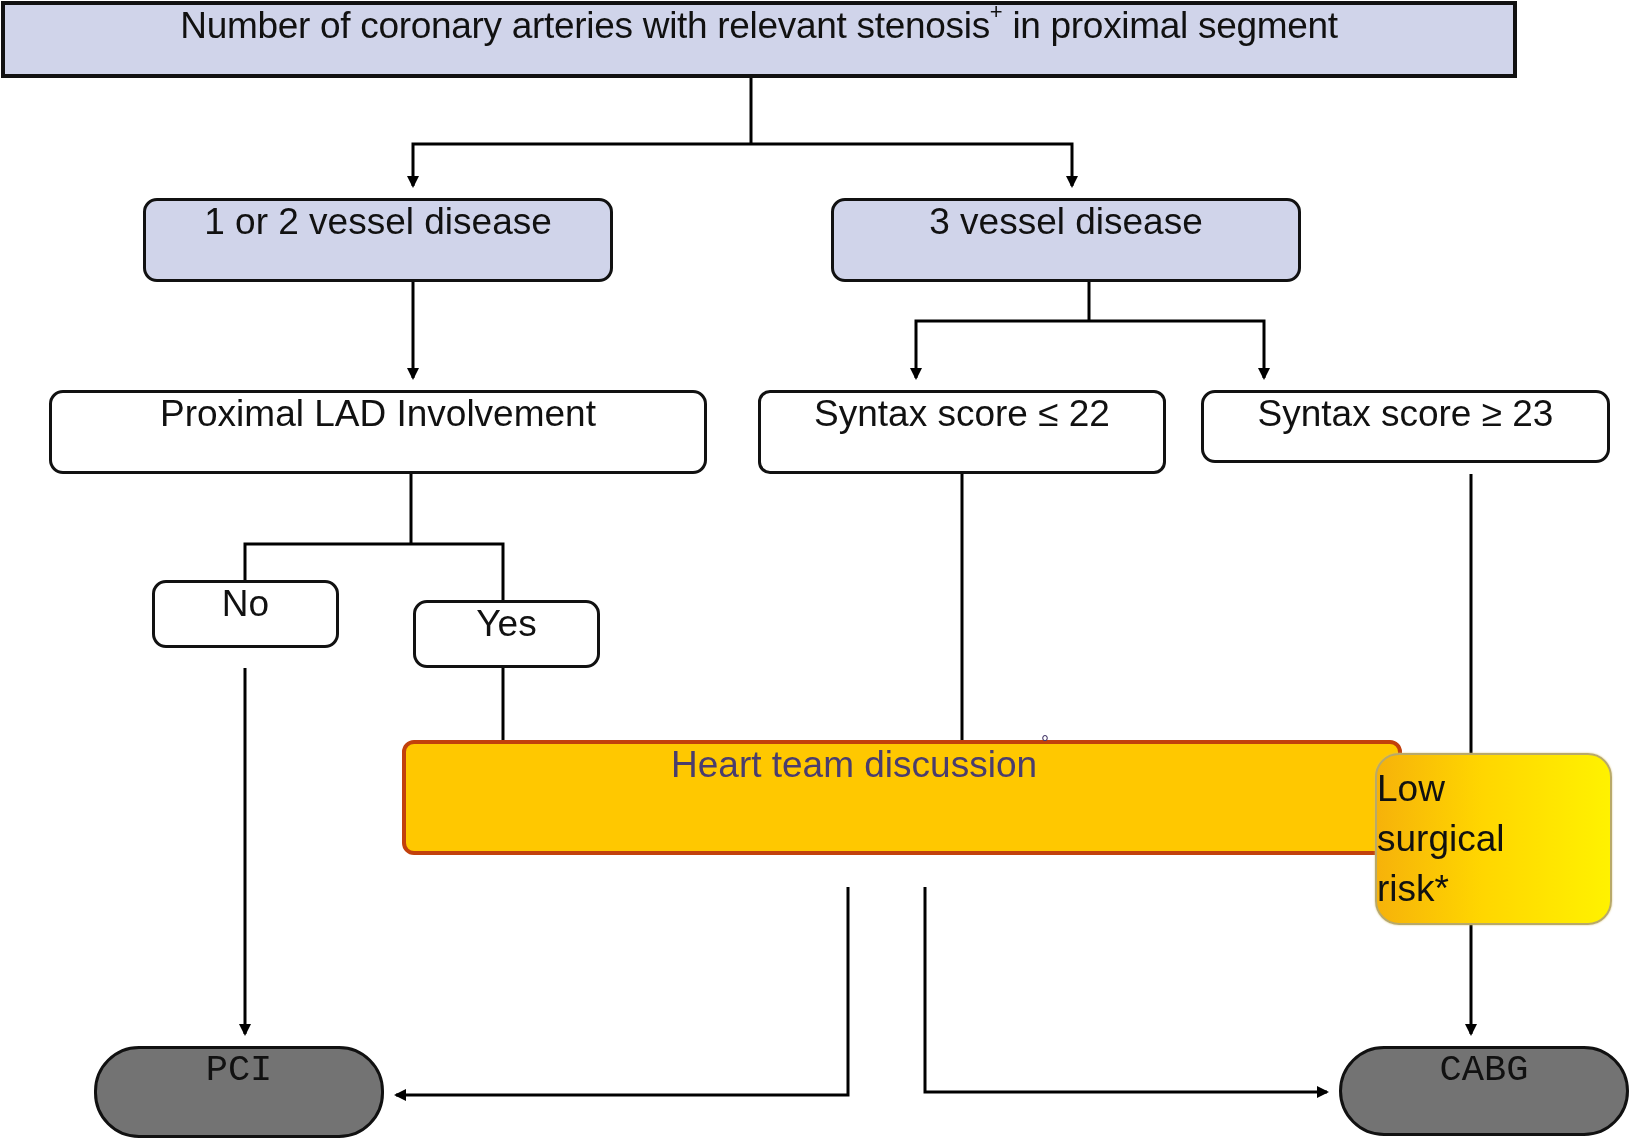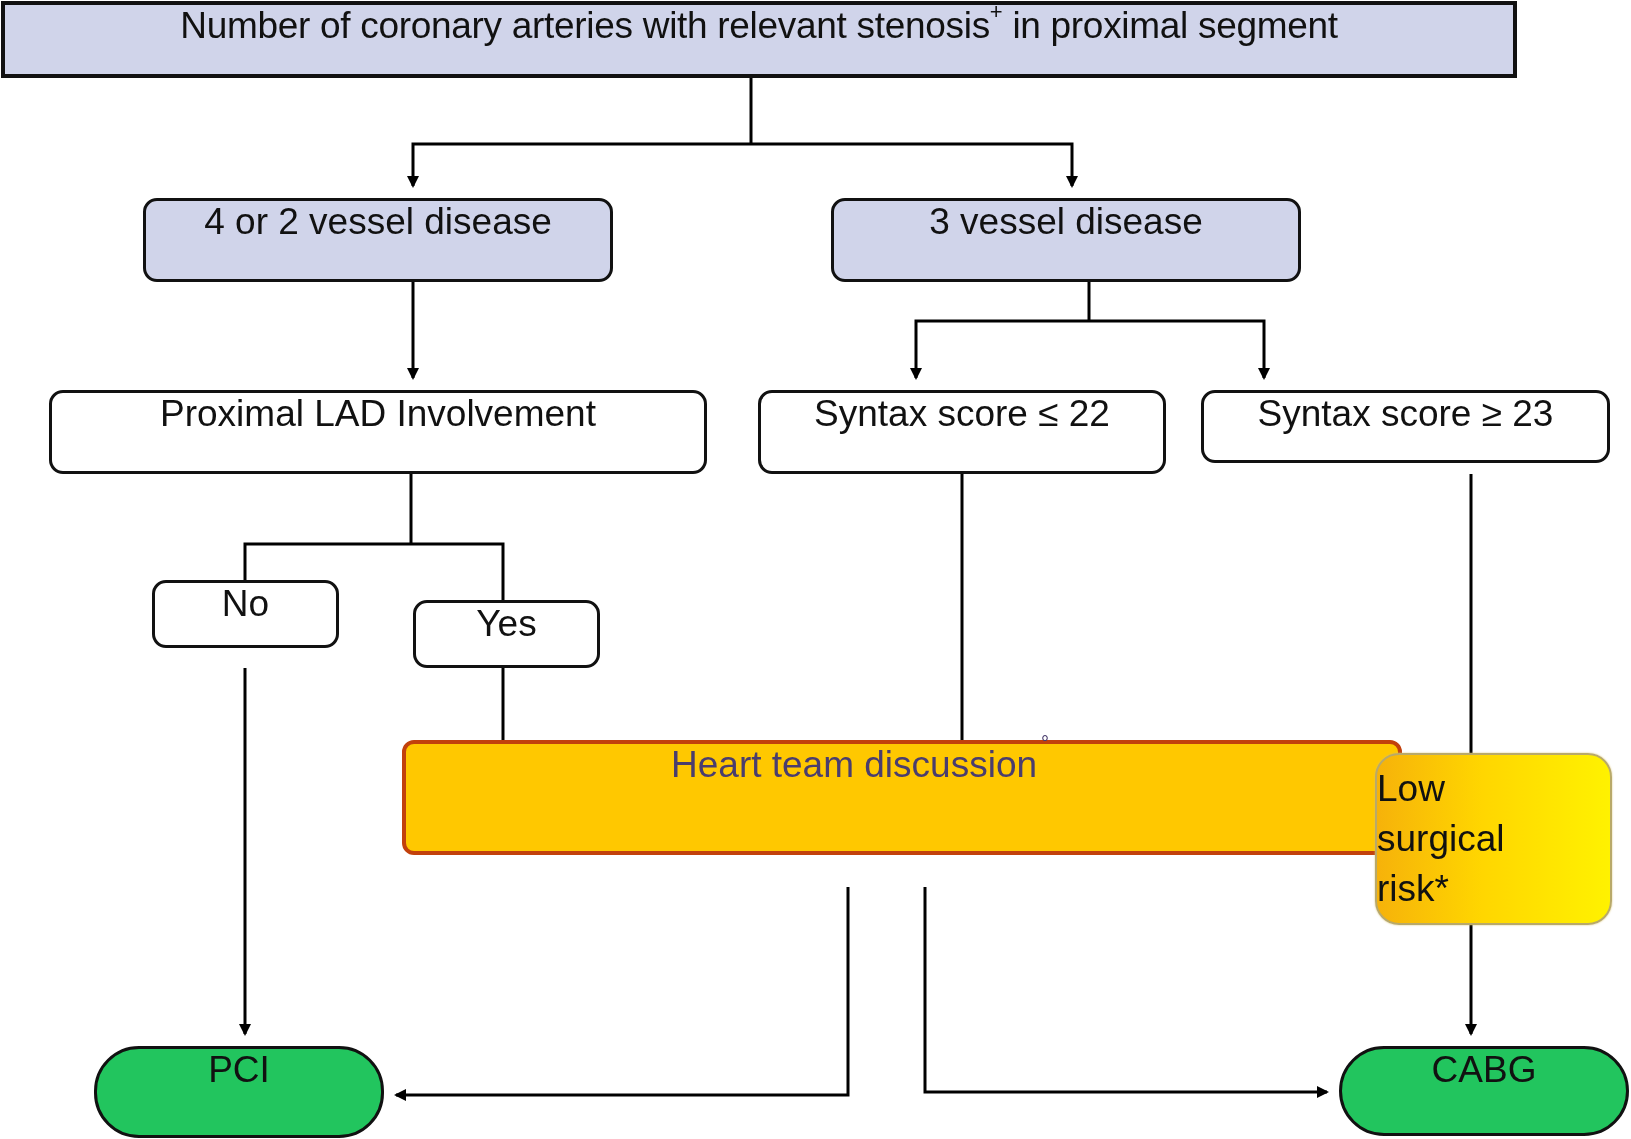--- a/index.html
+++ b/index.html
@@ -12,35 +12,35 @@
              background: #d0d4ea; border: 4px solid #111; font-size: 37px;
              letter-spacing: -0.3px; }
   .top-box sup { font-size: 22px; position: relative; top: -6px; }
   .blue-box { background: #d0d4ea; border: 3px solid #111; border-radius: 14px;
               font-size: 37px; }
   .white-box { background: #ffffff; border: 3px solid #111; border-radius: 14px;
                font-size: 37px; }
   #n-12 { left: 143px; top: 198px; width: 470px; height: 84px; }
   #n-3  { left: 831px; top: 198px; width: 470px; height: 84px; }
   #n-lad { left: 49px; top: 390px; width: 658px; height: 84px; }
-  #n-s22 { left: 758px; top: 390px; width: 408px; height: 84px; }
+  #n-s22 { left: 758px; top: 390px; width: 408px; height: 84px; border-radius: 12px; }
   #n-s23 { left: 1201px; top: 390px; width: 409px; height: 73px; }
   #n-no  { left: 152px; top: 580px; width: 187px; height: 68px; }
   #n-yes { left: 413px; top: 600px; width: 187px; height: 68px; }
   #n-heart { left: 402px; top: 740px; width: 1000px; height: 115px;
              background: #ffc800; border: 4px solid #c2410c; border-radius: 12px;
              color: #4a3d6e; font-size: 37px; justify-content: flex-start;
              padding-left: 265px; }
   #n-heart sup { font-size: 20px; position: relative; top: -12px; margin-left: 4px; }
   #n-risk { left: 1375px; top: 753px; width: 237px; height: 172px;
             background: linear-gradient(to right, #f6b20a 0%, #ffd600 45%, #fff200 100%);
             border: 2px solid #b8a96a; border-radius: 24px; font-size: 37px;
             line-height: 50px; flex-direction: column; box-shadow: 0 0 2px #d9c070; }
-  .pill { background: #22c55e; border: 3px solid #111; border-radius: 45px;
-          font-size: 37px; color: #111; }
+  .pill { background: #737373; border: 3px solid #111; border-radius: 45px;
+          font-size: 37px; color: #111; font-family: Liberation Mono, monospace; }
   #n-pci  { left: 94px; top: 1046px; width: 290px; height: 92px; }
   #n-cabg { left: 1339px; top: 1046px; width: 290px; height: 90px; }
   svg.connectors { position: absolute; left: 0; top: 0; }
 </style>
 </head>
 <body>
 
 <svg class="connectors" width="1631" height="1139" viewBox="0 0 1631 1139">
   <defs>
     <marker id="arrow" markerWidth="12" markerHeight="12" refX="10" refY="6" orient="auto" markerUnits="userSpaceOnUse">
@@ -79,21 +79,21 @@
   </g>
 </svg>
 
 <div class="node top-box">
   <span>
     <span>Number of coronary arteries with relevant stenosis</span><sup>+</sup><span style="white-space:pre"> in proximal segment</span>
   </span>
 </div>
 
 <div id="n-12" class="node blue-box">
-  <span>4 or 2 vessel disease</span>
+  <span>1 or 2 vessel disease</span>
 </div>
 <div id="n-3" class="node blue-box">
   <span>3 vessel disease</span>
 </div>
 
 <div id="n-lad" class="node white-box">
   <span>Proximal LAD Involvement</span>
 </div>
 <div id="n-s22" class="node white-box">
   <span>Syntax score ≤ 22</span>

